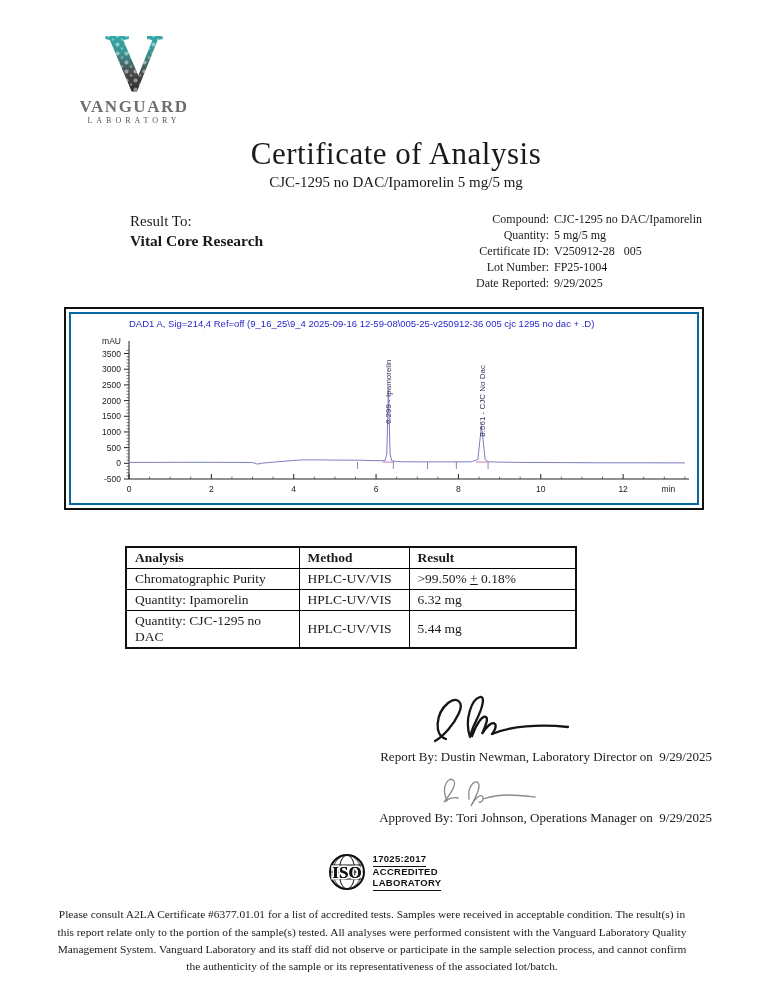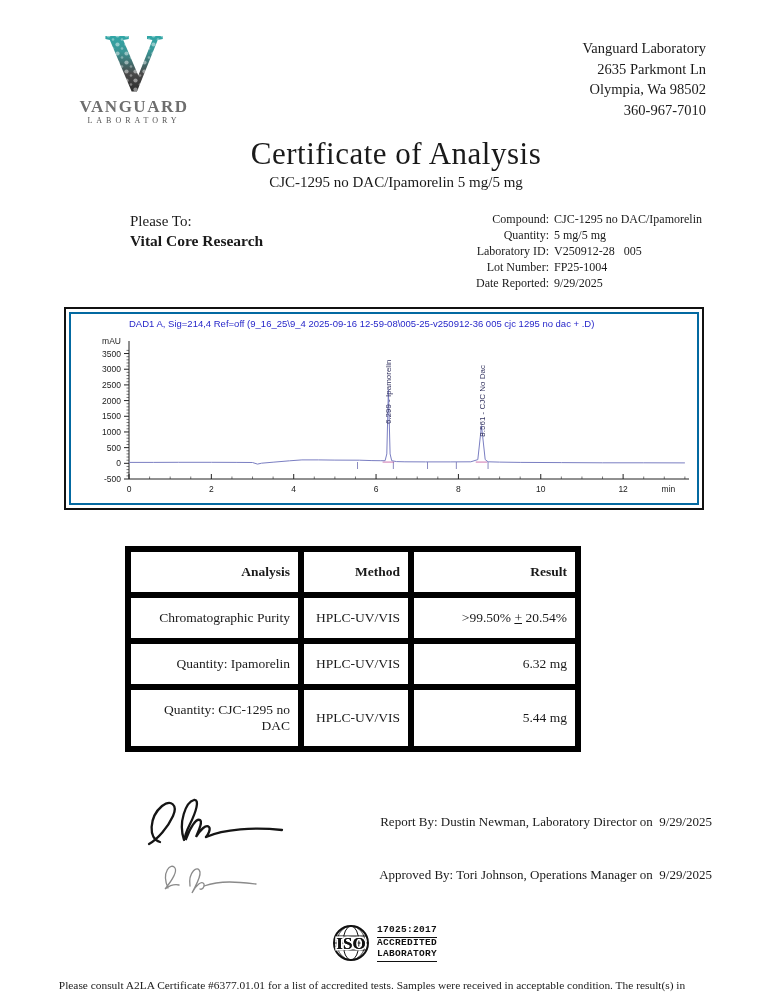--- a/index.html
+++ b/index.html
@@ -24,34 +24,34 @@
   .details .lbl { text-align:right; }
   .details .val { text-align:left; white-space:pre; }
   
   .chart-outer { margin:16px 64px 0 64px; border:2px solid #111; padding:3px; }
   .chart-inner { border:2px solid #0369a1; padding:4px 2px 2px 2px; }
   .chart-title { font:9.5px "Liberation Sans", sans-serif; color:#2626c9; padding-left:56px; white-space:nowrap; overflow:hidden; }
   .tick { font:8.5px "Liberation Sans", sans-serif; fill:#222; }
   .peaklabel { font:8px "Liberation Sans", sans-serif; fill:#32325f; }
   
   .results { border-collapse:collapse; margin:36px 0 0 125px; font-size:13.5px; }
-  .results th, .results td { border:6px solid #000000; text-align:right; padding:12px 8px; }
+  .results th, .results td { border:1px solid #000000; text-align:left; padding:2px 8px; }
   .results table, .results { border:2px solid #111; }
   .results th { font-weight:bold; }
   .col-a { width:173px; } .col-m { width:110px; } .col-r { width:167px; }
   .pm { text-decoration:underline; }
   
   .sig-block { margin:40px 56px 0 0; display:flex; flex-direction:column; align-items:flex-end; }
-  .sig-unit { display:flex; flex-direction:row; align-items:center;text-align:right; }
+  .sig-unit { display:flex; flex-direction:column; align-items:center;text-align:right; }
   .sig-line { font-size:13px; white-space:pre; }
   .sig1 { margin-right:90px; margin-bottom:2px; }
   .sig2 { margin-right:110px; margin-top:6px; margin-bottom:1px; }
   
   .iso { display:flex; justify-content:center; align-items:center; gap:6px; margin-top:26px; }
-  .iso-text { font-family:Liberation Mono, monospace; font-weight:bold; color:#111; font-size:9.5px; line-height:1.15; letter-spacing:.3px; }
+  .iso-text { font-family:Liberation Sans, sans-serif; font-weight:bold; color:#111; font-size:9.5px; line-height:1.15; letter-spacing:.3px; }
   .iso-text .u { border-bottom:1.5px solid #111; display:inline-block; padding-bottom:1px; }
   
   .disclaimer { margin:14px 80px 0 56px; font-size:11.4px; line-height:1.5; text-align:center; }
 </style>
 </head>
 <body>
 
 <div class="page">
 
   <div class="hdr">
@@ -68,44 +68,38 @@
             <circle cx="2.5" cy="2.5" r="2.1" fill="#ffffff" opacity="0.45"></circle>
             <circle cx="7" cy="6.5" r="1.3" fill="#ffffff" opacity="0.35"></circle>
           </pattern>
         </defs>
         <text x="64" y="66" text-anchor="middle" font-family="Liberation Serif, serif" font-weight="bold" font-size="82" fill="url(#vgrad)">V</text>
         <text x="64" y="66" text-anchor="middle" font-family="Liberation Serif, serif" font-weight="bold" font-size="82" fill="url(#vdots)">V</text>
         <text x="64" y="88" text-anchor="middle" font-family="Liberation Serif, serif" font-weight="bold" font-size="17" letter-spacing="1.5" fill="#6e6e6e">VANGUARD</text>
         <text x="64" y="99" text-anchor="middle" font-family="Liberation Serif, serif" font-size="8" letter-spacing="4" fill="#555555">LABORATORY</text>
       </svg>
     </div>
-    <div class="addr">
-      <div>Vanguard Laboratory</div>
-      <div>2635 Parkmont Ln</div>
-      <div>Olympia, Wa 98502</div>
-      <div>360-967-7010</div>
-    </div>
   </div>
 
   <div class="title-wrap">
     <div class="doc-title">Certificate of Analysis</div>
     <div class="doc-subtitle">CJC-1295 no DAC/Ipamorelin 5 mg/5 mg</div>
   </div>
 
   <div class="info">
     <div class="report-to">
-      <div>Please To:</div>
+      <div>Result To:</div>
       <div class="client">Vital Core Research</div>
     </div>
     <div class="details">
       <div class="lbl">Compound:</div>
       <div class="val">CJC-1295 no DAC/Ipamorelin</div>
       <div class="lbl">Quantity:</div>
       <div class="val">5 mg/5 mg</div>
-      <div class="lbl">Laboratory ID:</div>
+      <div class="lbl">Certificate ID:</div>
       <div class="val">V250912-28   005</div>
       <div class="lbl">Lot Number:</div>
       <div class="val">FP25-1004</div>
       <div class="lbl">Date Reported:</div>
       <div class="val">9/29/2025</div>
     </div>
   </div>
 
   <div class="chart-outer">
     <div class="chart-inner">
@@ -219,21 +213,21 @@
       <tr>
         <th class="col-a">Analysis</th>
         <th class="col-m">Method</th>
         <th class="col-r">Result</th>
       </tr>
     </thead>
     <tbody>
       <tr>
         <td>Chromatographic Purity</td>
         <td>HPLC-UV/VIS</td>
-        <td><span>&gt;99.50% </span><span class="pm">+</span><span> 20.54%</span></td>
+        <td><span>&gt;99.50% </span><span class="pm">+</span><span> 0.18%</span></td>
       </tr>
       <tr>
         <td>Quantity: Ipamorelin</td>
         <td>HPLC-UV/VIS</td>
         <td><span>6.32 mg</span></td>
       </tr>
       <tr>
         <td>Quantity: CJC-1295 no DAC</td>
         <td>HPLC-UV/VIS</td>
         <td><span>5.44 mg</span></td>

